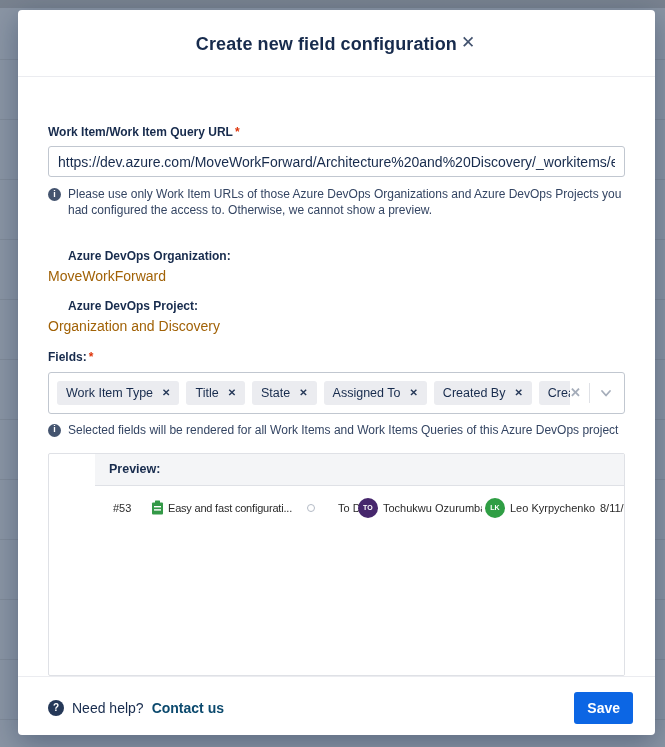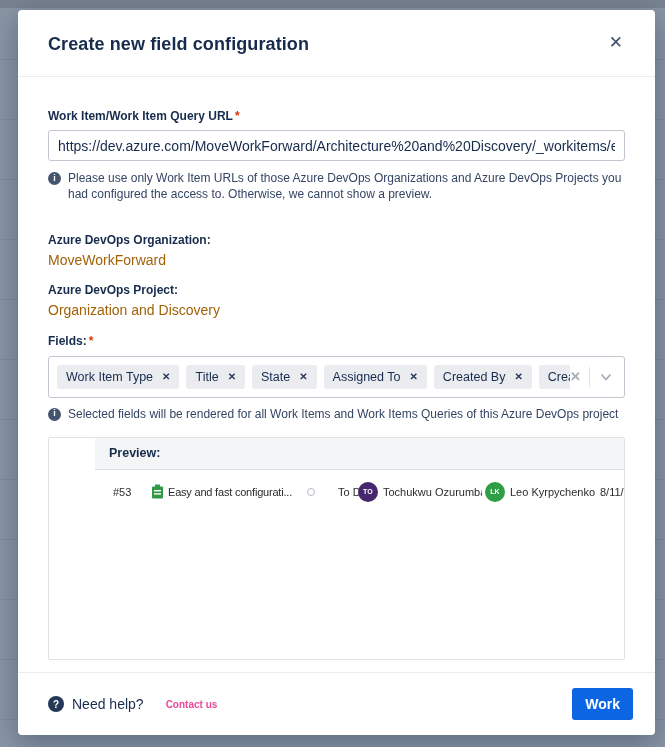--- a/index.html
+++ b/index.html
@@ -19,48 +19,48 @@
   }
   .modal {
     position:absolute; left:18px; top:10px; width:637px; height:725px;
     background:#FFFFFF; border-radius:4px;
     box-shadow:0 8px 28px rgba(9,30,66,.35);
     display:flex; flex-direction:column;
   }
   
   .modal-header {
     flex:0 0 67px; padding:24px 28px 0 30px;
-    display:flex; align-items:flex-start; justify-content:space-between;
+    display:flex; align-items:flex-start; justify-content:center;
     border-bottom:1px solid #EBECF0;
   }
   .modal-title { font-size:18px; font-weight:700; letter-spacing:.1px; color:#172B4D; }
   .close-btn {
     background:none; border:none; cursor:pointer; padding:2px 4px; margin-top:-2px;
     font-size:17px; line-height:1; color:#42526E; font-weight:400;
   }
   
   .modal-body { flex:1 1 auto; padding:0 30px; }
   .field-label { font-size:12px; font-weight:700; color:#172B4D; }
   .req { color:#DE350B; font-weight:700; margin-left:2px; }
-  .url-label { margin-top:32px; }
+  .url-label { margin-top:48px; }
   .text-input {
     margin-top:7px; width:100%; height:31px;
     border:1px solid #C1C7D0; border-radius:3px;
     padding:0 9px; font-size:14px; color:#172B4D;
     font-family:"Liberation Sans", sans-serif; background:#fff;
   }
   .note { display:flex; gap:7px; margin-top:10px; font-size:12px; line-height:1.33; color:#344563; }
   .note-2 { margin-top:9px; }
   .info-dot {
     flex:0 0 13px; width:13px; height:13px; border-radius:50%;
     background:#44546F; color:#fff; font-size:9px; font-weight:700;
     display:flex; align-items:center; justify-content:center; margin-top:1px;
     font-style:normal;
   }
-  .kv-label { margin-top:30px; }
+  .kv-label { margin-top:30px;margin-left:20px; }
   .kv-label + .kv-value { margin-top:5px; }
   .kv-value { font-size:14px; color:#a16207; }
   .kv-label.second { margin-top:15px; }
   .fields-label { margin-top:16px; }
   
   .multiselect {
     margin-top:8px; width:100%; height:42px;
     border:1px solid #C1C7D0; border-radius:3px; background:#fff;
     display:flex; align-items:center; padding:0 8px;
   }
@@ -103,21 +103,21 @@
   
   .modal-footer {
     flex:0 0 63px; margin-top:auto; border-top:1px solid #EBECF0;
     display:flex; align-items:center; padding:0 22px 0 30px;
   }
   .help-group { display:flex; align-items:center; gap:8px; font-size:14px; color:#172B4D; }
   .help-dot {
     width:16px; height:16px; border-radius:50%; background:#253858; color:#fff;
     font-size:10px; font-weight:700; display:flex; align-items:center; justify-content:center;
   }
-  .contact-link { margin-left:14px; color:#ec4899; font-size:10px; font-weight:600; text-decoration:none; cursor:pointer; }
+  .contact-link { color:#0c4a6e; font-size:14px; font-weight:600; text-decoration:none; cursor:pointer; }
   .save-btn {
     margin-left:auto; height:32px; padding:0 13px; background:#0C66E4; color:#fff;
     border:none; border-radius:3px; font-size:14px; font-weight:700; cursor:pointer;
     font-family:"Liberation Sans", sans-serif;
   }
 </style>
 </head>
 <body>
 
 <div class="backdrop"></div>
@@ -221,16 +221,16 @@
     </div>
 
   </div>
 
   <div class="modal-footer">
     <div class="help-group">
       <span class="help-dot">?</span>
       <span>Need help?</span>
       <a class="contact-link">Contact us</a>
     </div>
-    <button class="save-btn">Work</button>
+    <button class="save-btn">Save</button>
   </div>
 
 </div>
 
 </body></html>

